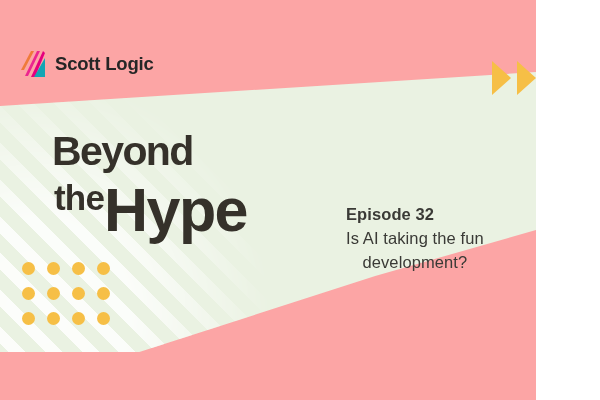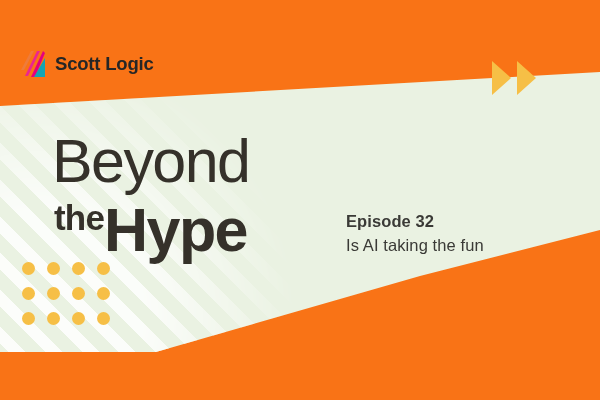--- a/index.html
+++ b/index.html
@@ -2,23 +2,23 @@
 <html><head>
 <meta charset="utf-8">
 <style>
   html, body {
     margin: 0;
     padding: 0;
     background: #ffffff;
   }
   #stage {
     position: relative;
-    width: 600px;
+    width: 536px;
     height: 400px;
-    background: #f97316;
+    background: #fca5a5;
     overflow: hidden;
     font-family: "Liberation Sans", sans-serif;
   }
 
   
   .green-band {
     position: absolute;
     inset: 0;
     background: #eaf2e2;
     clip-path: polygon(0% 26.5%, 100% 18.0%, 100% 57.5%, 70.0% 69.0%, 26.0% 88.0%, 0% 88.0%);
@@ -77,22 +77,22 @@
 
   
   .title-block {
     position: absolute;
     left: 52px;
     top: 131px;
     color: #35312a;
     line-height: 1;
   }
   .t-beyond {
-    font-size: 61px;
-    font-weight: normal;
+    font-size: 41px;
+    font-weight: bold;
     letter-spacing: -1.6px;
     display: block;
   }
   .t-second {
     display: flex;
     align-items: flex-start;
     margin-top: 8px;
     margin-left: 2px;
   }
   .t-the {
@@ -121,21 +121,21 @@
     width: 13px;
     height: 13px;
     border-radius: 50%;
     background: #f6bf46;
   }
 
   
   .episode-block {
     position: absolute;
     left: 346px;
-    top: 210px;
+    top: 203px;
     color: #3a3a36;
   }
   .ep-number {
     font-size: 16.5px;
     font-weight: bold;
     letter-spacing: 0.1px;
     line-height: 1.45;
   }
   .ep-title {
     font-size: 16.5px;
@@ -199,16 +199,17 @@
     <span class="dot"></span>
     <span class="dot"></span>
     <span class="dot"></span>
     <span class="dot"></span>
   </div>
 
   <div class="episode-block">
     <div class="ep-number">Episode 32</div>
     <div class="ep-title">
       <span class="ep-line">Is AI taking the fun</span>
+      <span class="ep-line">development?</span>
     </div>
   </div>
 
 </div>
 
 </body></html>

